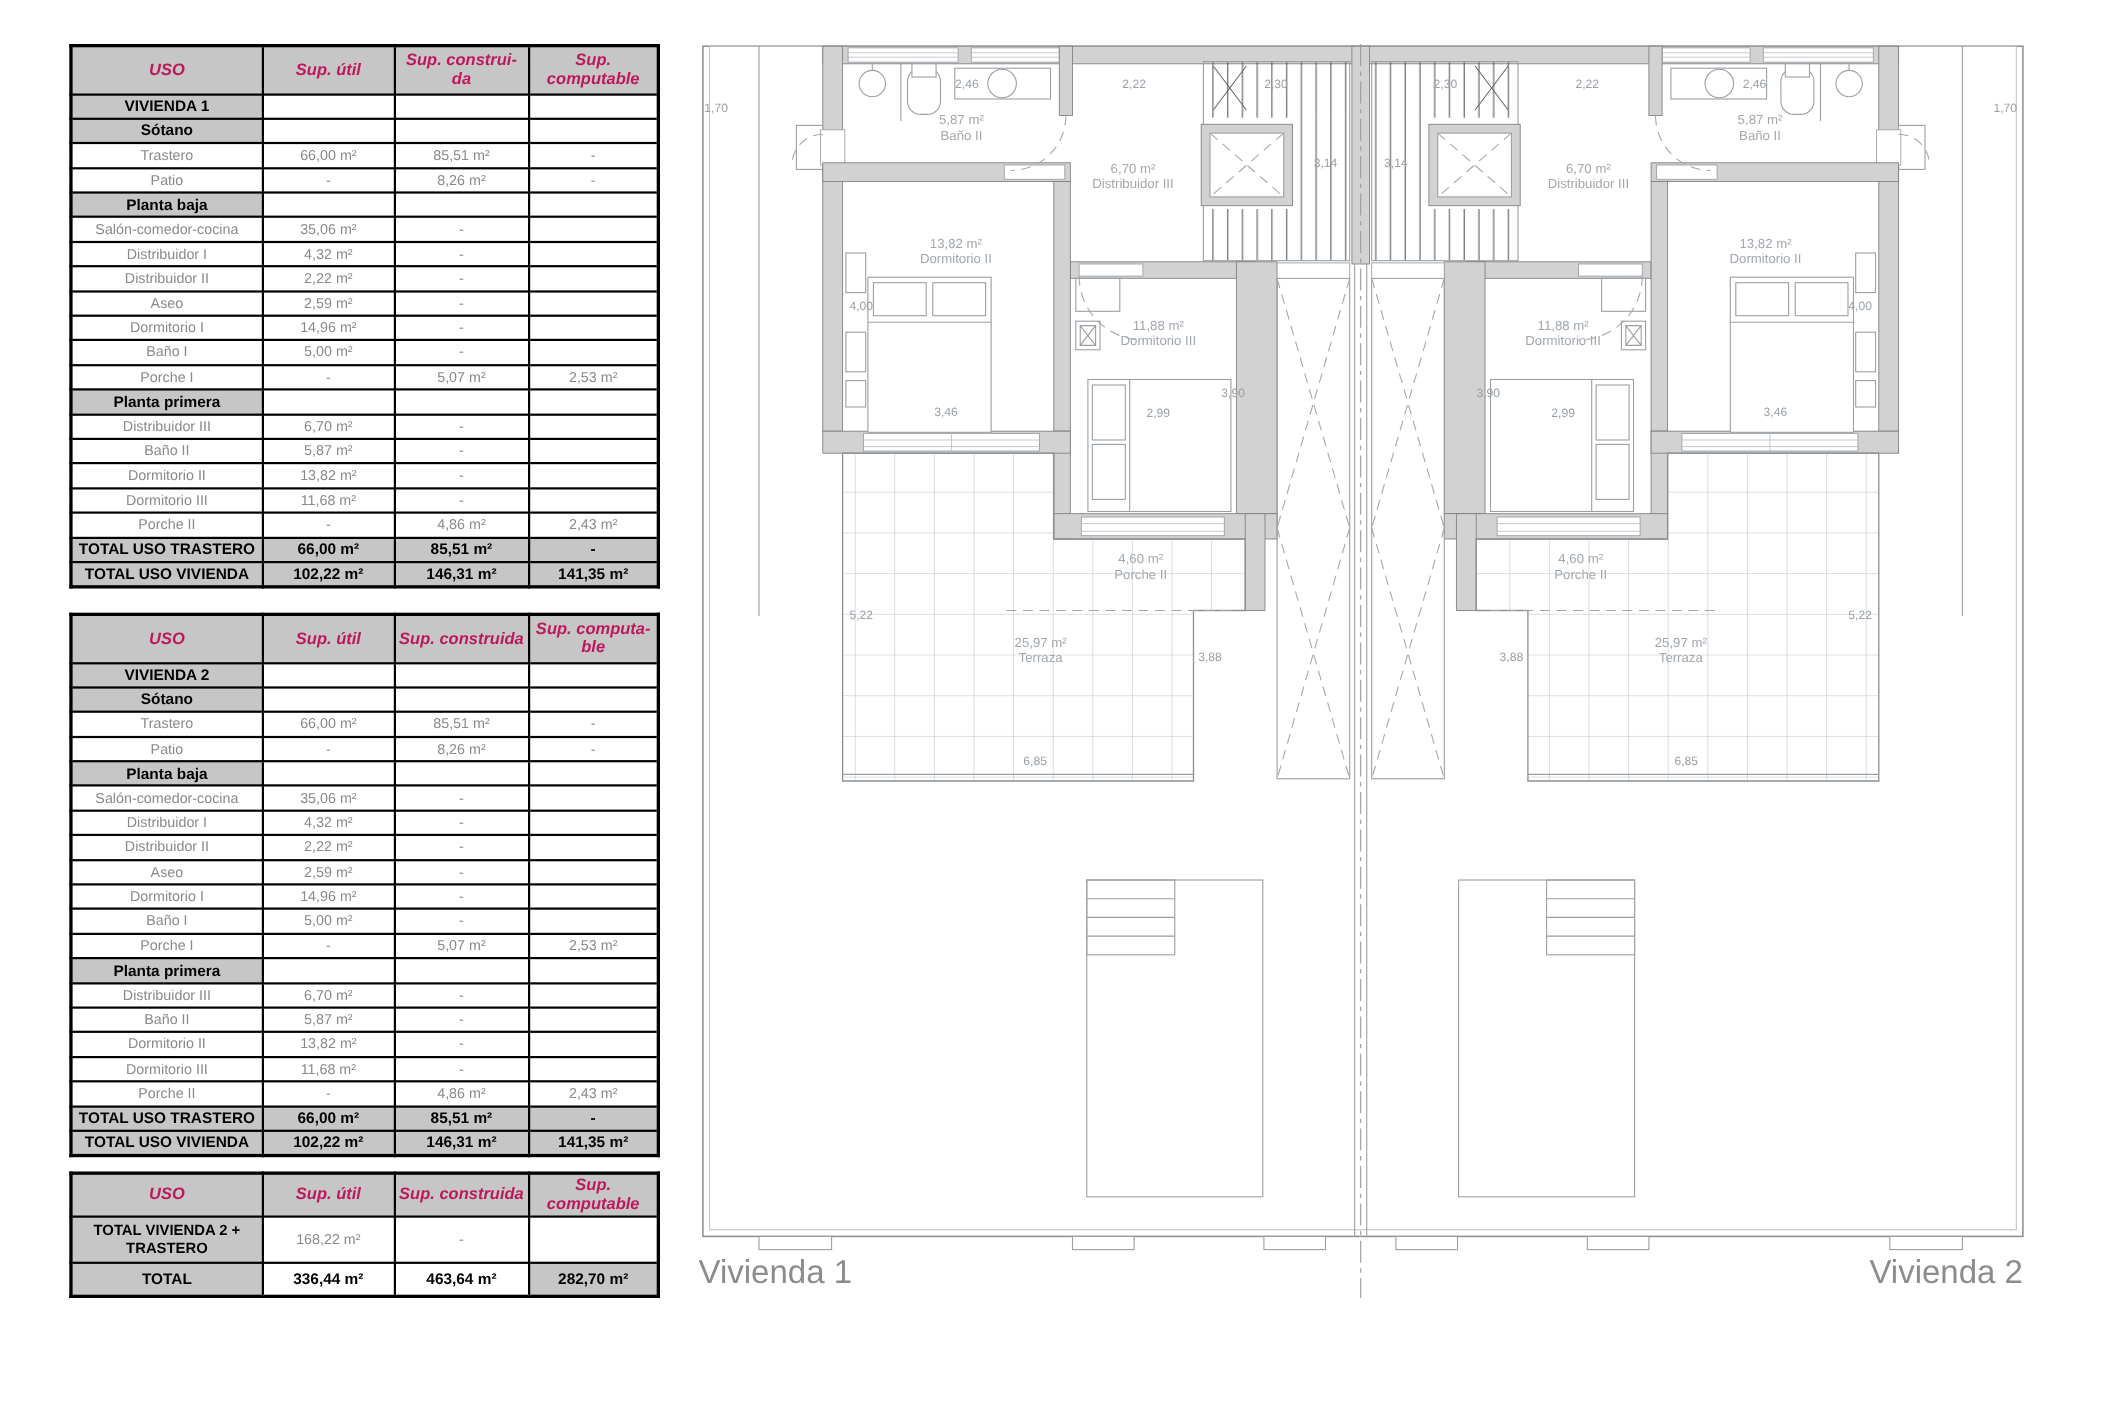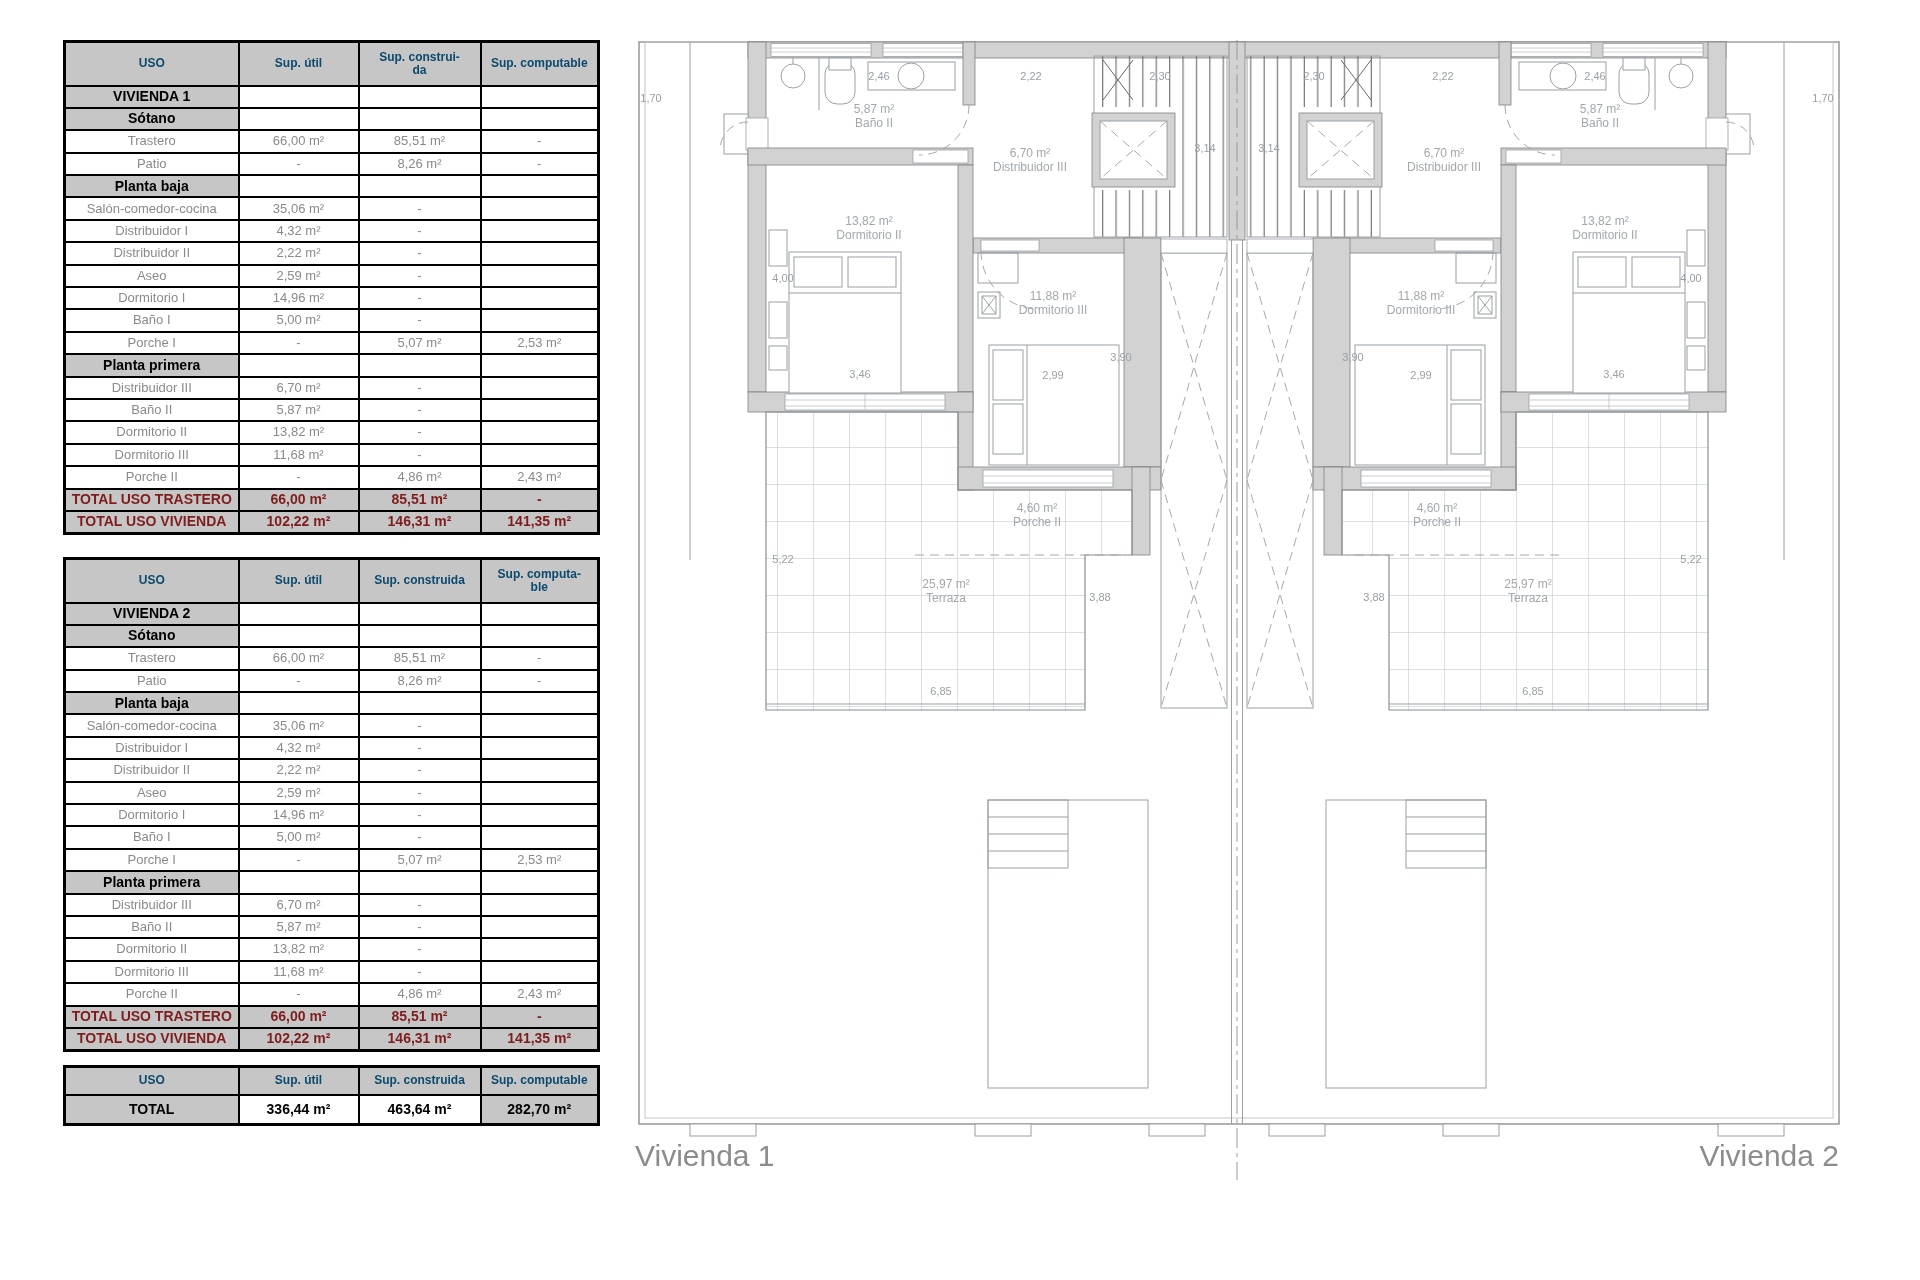--- a/index.html
+++ b/index.html
@@ -3,29 +3,29 @@
 <meta charset="utf-8">
 <style>
   html,body{margin:0;padding:0;background:#ffffff;}
   body{width:1920px;height:1280px;position:relative;font-family:"Liberation Sans",sans-serif;}
   .page{position:absolute;inset:0;background:#fff;}
 
   
   table.areas{position:absolute;left:63px;border-collapse:collapse;table-layout:fixed;width:534px;background:#fff;}
   table.areas,table.areas th,table.areas td{border:2px solid #000;}
   table.areas{border-width:3px;}
-  table.areas th{background:#c6c6c6;font-weight:bold;font-size:12px;color:#0c4a6e;white-space:pre-line;line-height:1.1;padding:2px;}
+  table.areas th{background:#c6c6c6;font-weight:bold;font-size:15px;color:#be185d;white-space:pre-line;line-height:1.1;padding:2px;font-style:italic;}
   table.areas td{font-size:13px;color:#8a8a8a;text-align:center;vertical-align:middle;padding:1px 3px;line-height:1.1;}
   #t1 thead tr,#t2 thead tr{height:44px;}
   #t1 tbody tr,#t2 tbody tr{height:22.4px;}
   #t3 thead tr{height:28px;}
   #t3 tbody tr.total2{height:42px;}
   #t3 tbody tr.grand{height:30px;}
   tr.section td:first-child{background:#c6c6c6;color:#000;font-weight:bold;font-size:14px;}
-  tr.total td{background:#c6c6c6;color:#7f1d1d;font-weight:bold;font-size:14px;margin-top:24px;}
+  tr.total td{background:#c6c6c6;color:#000000;font-weight:bold;font-size:14px;margin-top:24px;}
   tr.total2 td:first-child{background:#c6c6c6;color:#000;font-weight:bold;font-size:13.5px;line-height:1.15;}
   tr.grand td{color:#000;font-weight:bold;font-size:14px;}
   tr.grand td:first-child{background:#c6c6c6;}
   tr.grand td:last-child{background:#c6c6c6;}
 
   
   svg.plan{position:absolute;left:633px;top:40px;}
   .wall{fill:#d2d2d2;stroke:#808080;stroke-width:.8;}
   .thin{fill:none;stroke:#9aa0a6;stroke-width:1;}
   .fix{fill:#fff;stroke:#9aa0a6;stroke-width:1;}
@@ -332,20 +332,26 @@
       </colgroup>
   <thead>
         <tr>
           <th>USO</th>
           <th>Sup. útil</th>
           <th>Sup. construida</th>
           <th>Sup. computable</th>
         </tr>
       </thead>
       <tbody>
+        <tr class="total2">
+          <td>TOTAL VIVIENDA 2 + TRASTERO</td>
+          <td>168,22 m²</td>
+          <td>-</td>
+          <td></td>
+        </tr>
         <tr class="grand">
           <td>TOTAL</td>
           <td>336,44 m²</td>
           <td>463,64 m²</td>
           <td>282,70 m²</td>
         </tr>
       </tbody>
     </table>
 
   <svg class="plan" width="1216" height="1140" viewBox="0 0 1216 1140">

